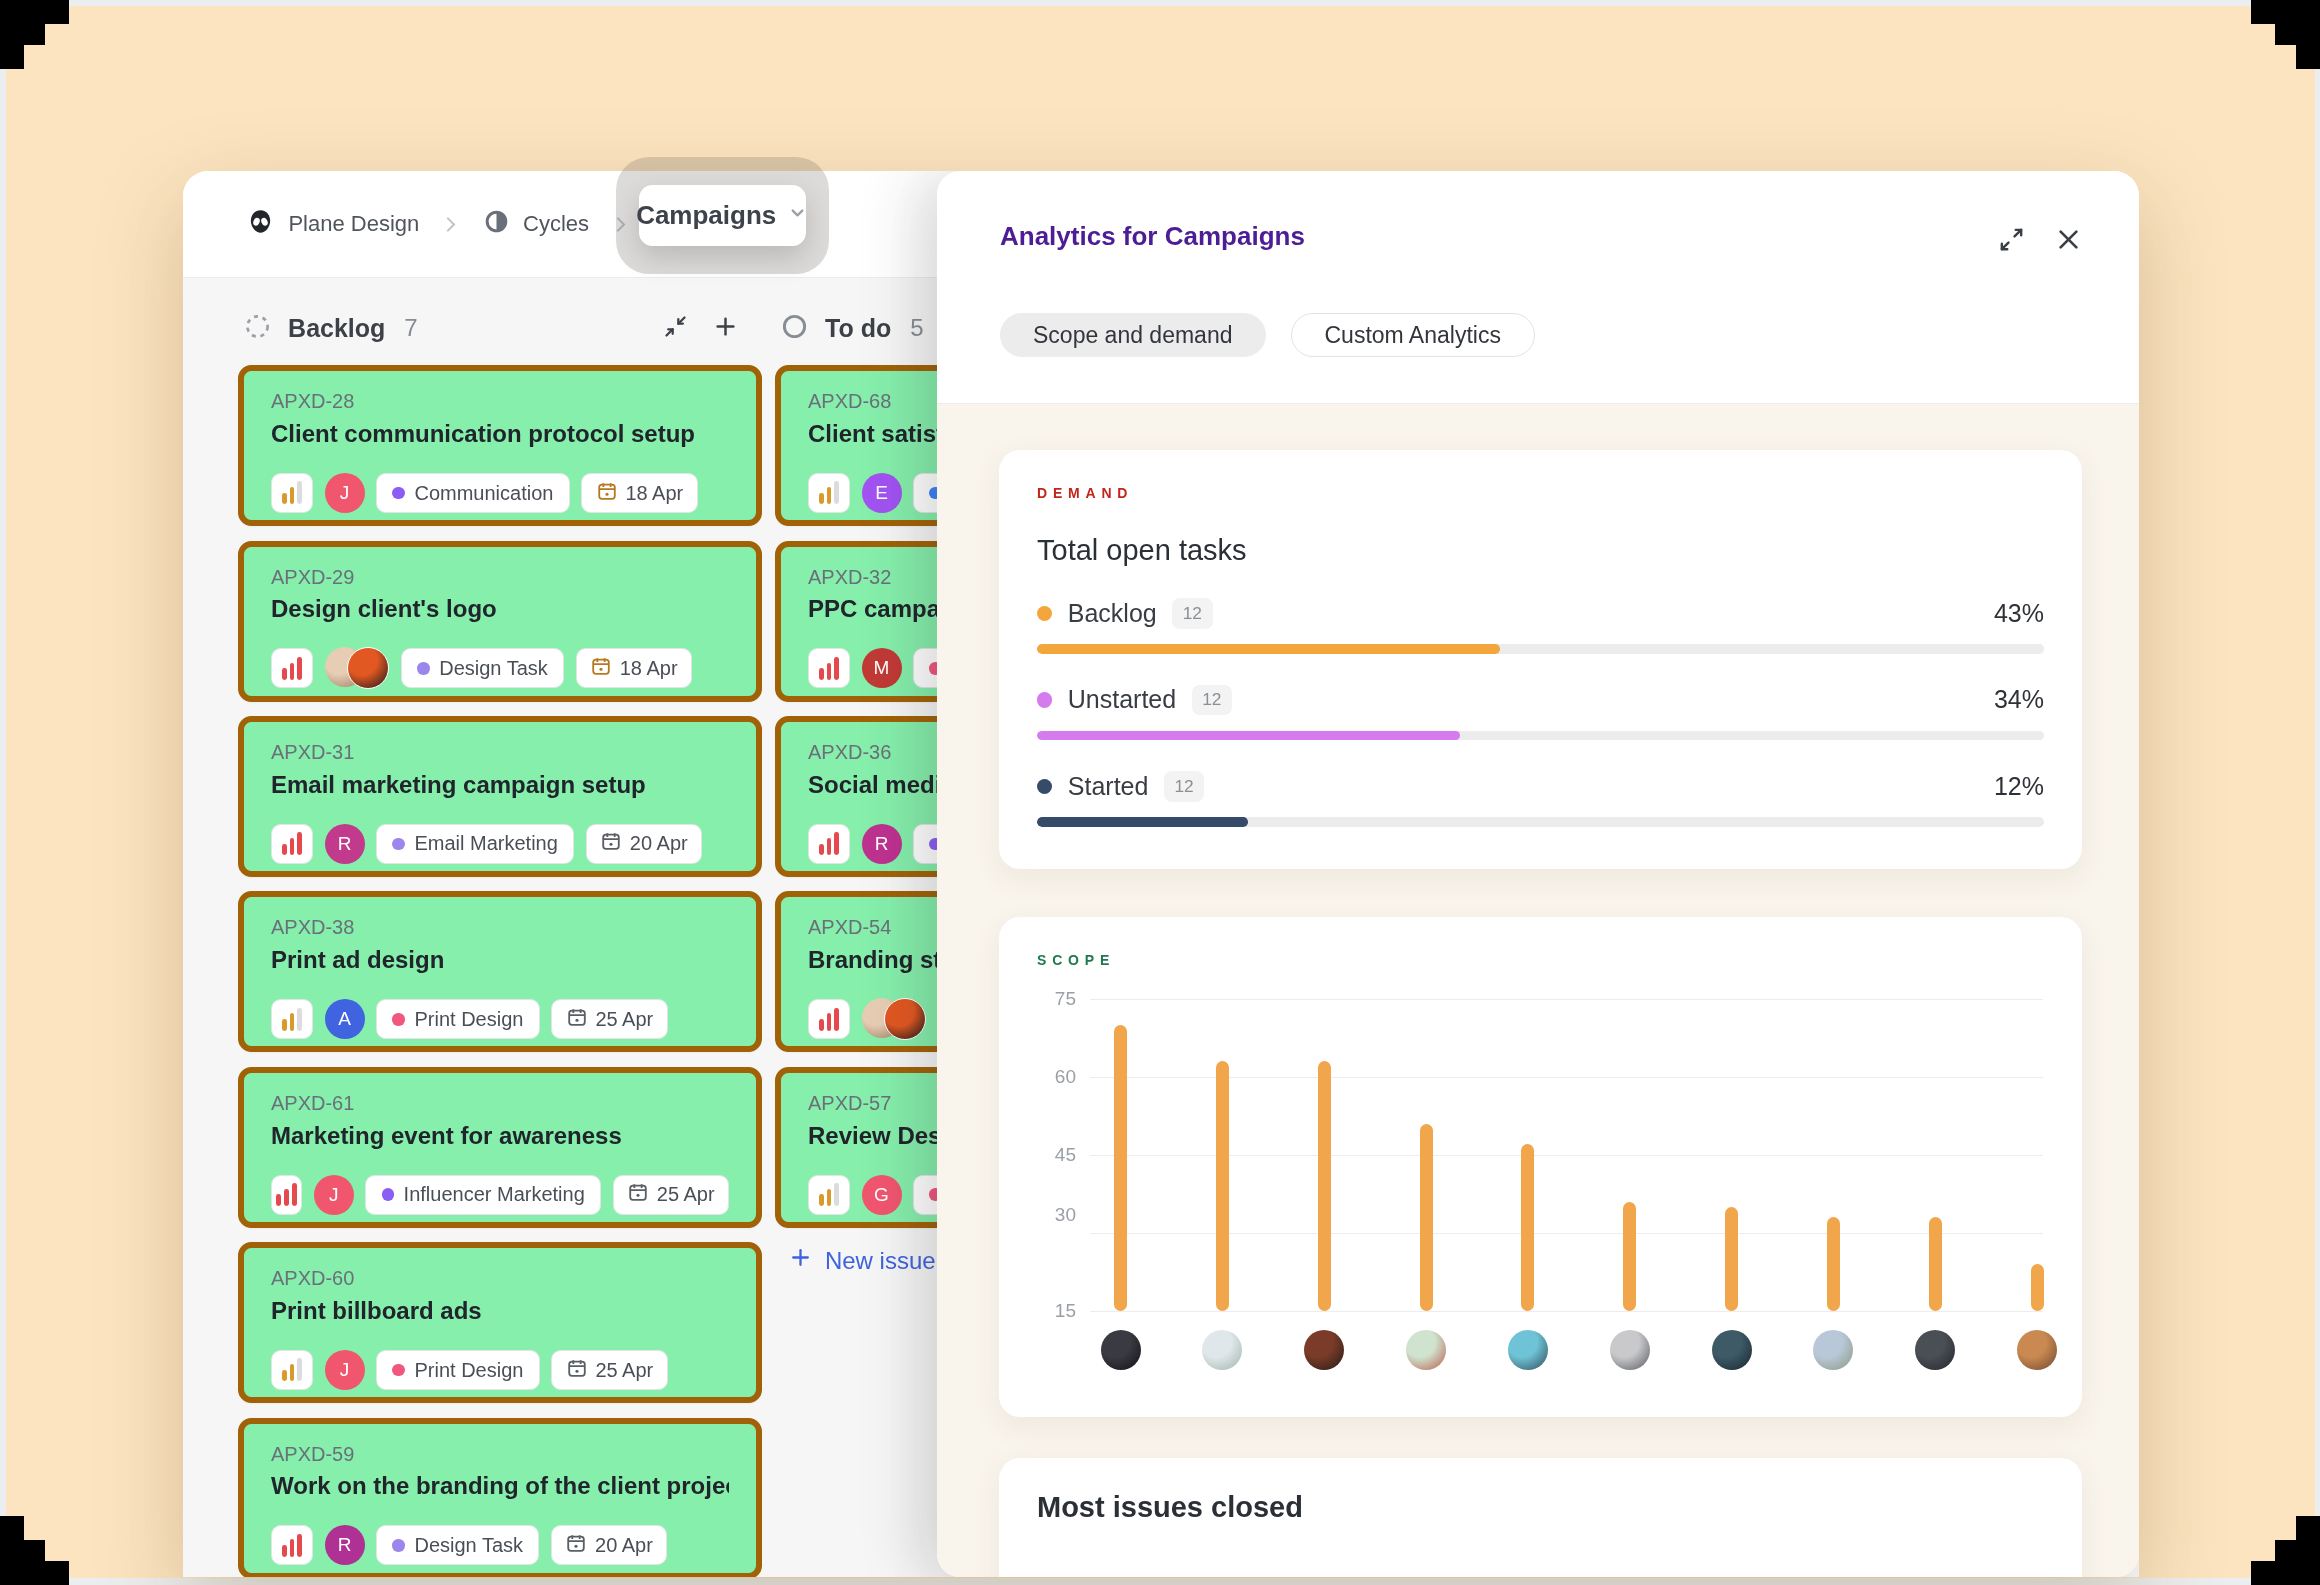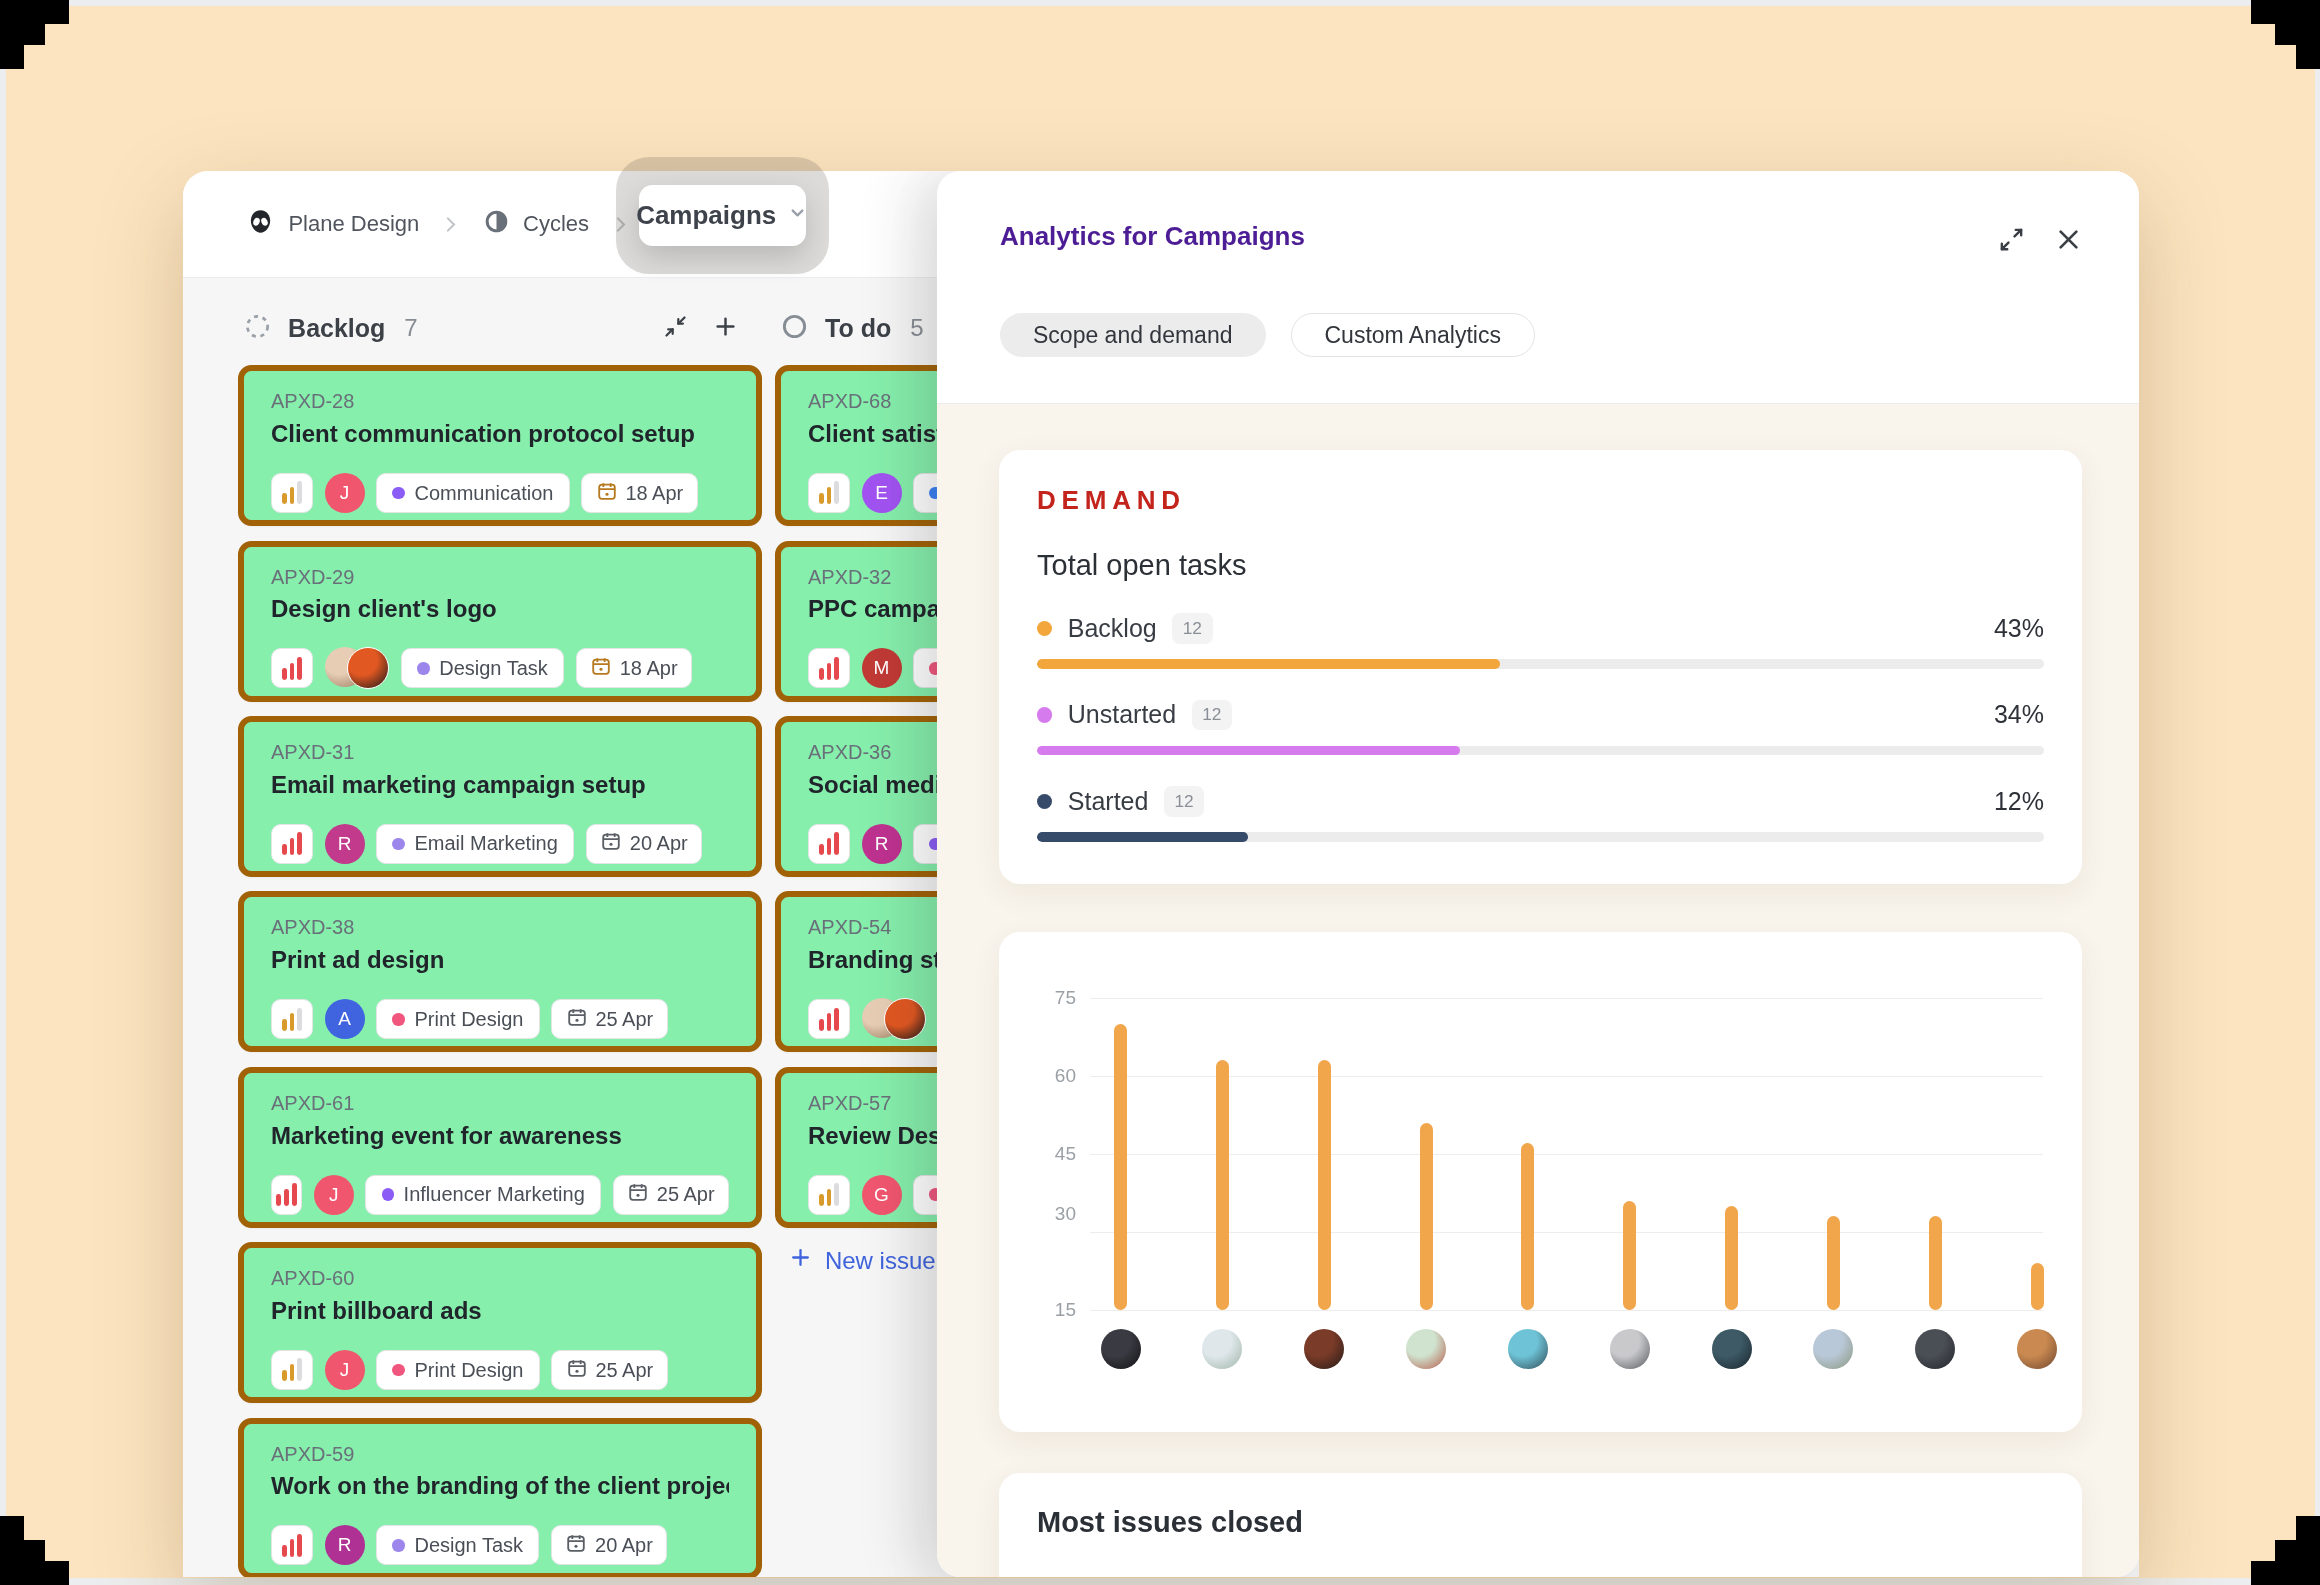--- a/index.html
+++ b/index.html
@@ -70,21 +70,21 @@
   .panel-icon.expand{right:113px}
   .panel-icon.close{right:56px}
   .tabs{position:absolute;left:63px;top:142px;display:flex;gap:25px}
   .tab{height:44px;border-radius:29px;font-size:23px;padding:0 33px;display:flex;align-items:center;
     box-sizing:border-box;cursor:pointer;color:#32363c;background:#fff;border:1px solid #e3e3e6}
   .tab.active{background:#ececec;border:none;font-weight:500}
   .panel-body{position:absolute;top:232px;left:0;right:0;bottom:0;background:#f9f4ec;border-top:1px solid #ececee;
     padding:46px 57px 0 62px;box-sizing:border-box}
   .acard{background:#fff;border-radius:21px;box-shadow:0 9.6px 29px rgba(120,100,60,.08)}
   .demand{padding:35px 38px 42px;box-sizing:border-box;width:1083px}
-  .sec-label{font-size:26px;font-weight:700;letter-spacing:5.8px}
+  .sec-label{font-size:14px;font-weight:700;letter-spacing:5.8px}
   .subtitle{font-size:29px;color:#2b2f36;margin-top:33px}
   .total{font-size:41px;font-weight:600;color:#23272e;margin-top:19px}
   .drow{margin-top:31px}
   .drow-top{display:flex;align-items:center}
   .drow-dot{width:15.4px;height:15.4px;border-radius:50%;flex:none}
   .drow-name{font-size:25px;color:#383c43;margin-left:15.4px}
   .drow-count{font-size:17.3px;color:#8a8f96;background:#f3f3f4;border-radius:7.7px;padding:4.8px 10.6px;margin-left:15.4px}
   .drow-pct{margin-left:auto;font-size:25px;color:#2e3238}
   .track{height:9.6px;background:#ececed;border-radius:4.8px;margin-top:15.4px;overflow:hidden}
   .fill{height:9.6px;border-radius:4.8px}
@@ -530,20 +530,21 @@
                 <span class="drow-count">12</span>
                 <span class="drow-pct">12%</span>
               </div>
               <div class="track">
                 <div class="fill" style="width: 21%; background: rgb(54, 74, 105);"></div>
               </div>
             </div>
           </div>
       </div>
       <div class="acard scope">
+        <div class="sec-label" style="color:#1E7A4E">SCOPE</div>
         <div class="chart">
             <div class="gline" style="top: 0px;"></div>
             <div class="ylab" style="top: 0px;">75</div>
             <div class="gline" style="top: 78px;"></div>
             <div class="ylab" style="top: 78px;">60</div>
             <div class="gline" style="top: 156px;"></div>
             <div class="ylab" style="top: 156px;">45</div>
             <div class="gline" style="top: 234px;"></div>
             <div class="ylab" style="top: 216px;">30</div>
             <div class="gline" style="top: 312px;"></div>

